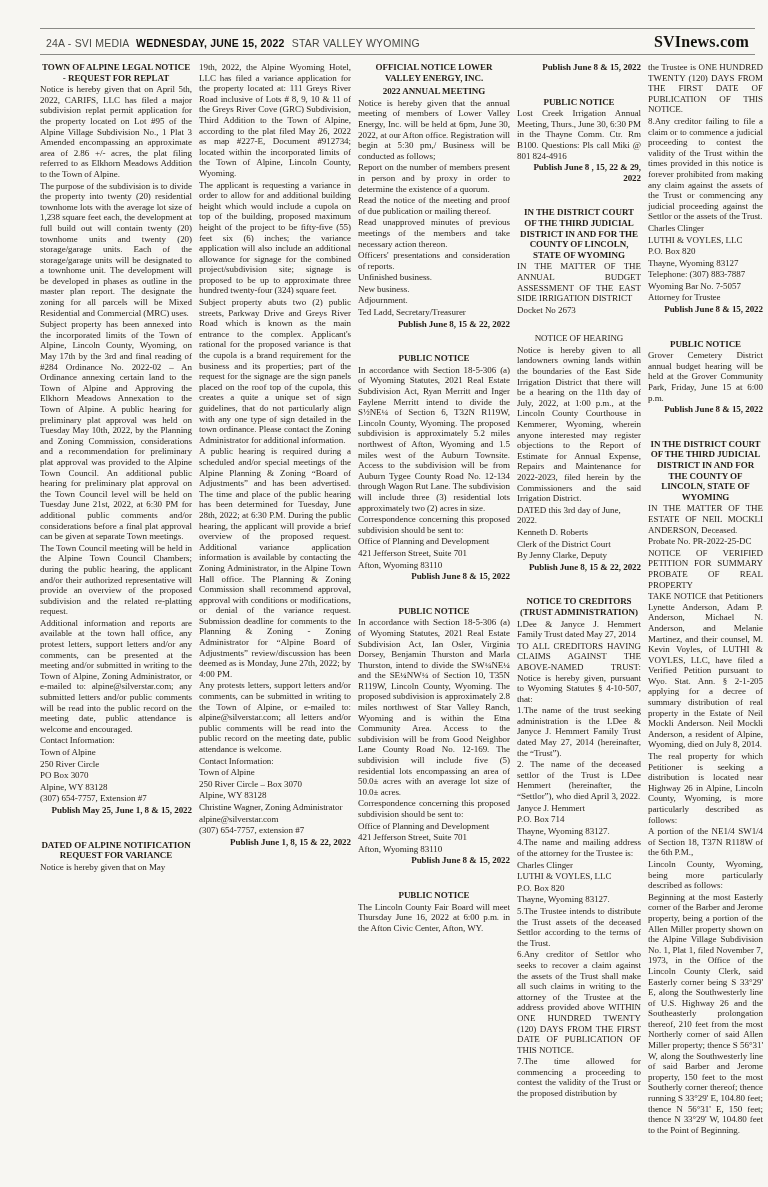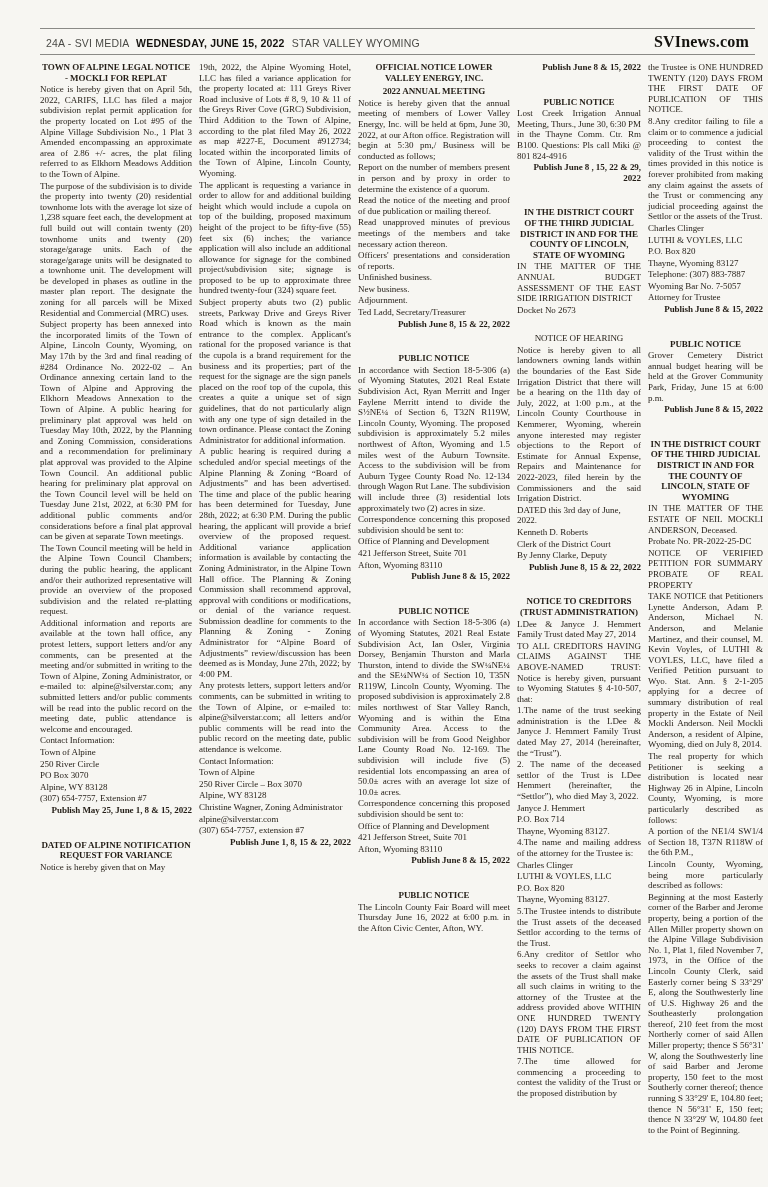--- a/index.html
+++ b/index.html
@@ -55,21 +55,21 @@
     <div>
       <span>24A - SVI MEDIA</span>
       <span class="bold-date">WEDNESDAY, JUNE 15, 2022</span>
       <span>STAR VALLEY WYOMING</span>
     </div>
     <div class="site">SVInews.com</div>
   </div>
 
   <div class="cols">
       <div class="col col-1">
-        <div class="b heading">TOWN OF ALPINE LEGAL NOTICE - MOCKLI FOR REPLAT</div>
+        <div class="b heading">TOWN OF ALPINE LEGAL NOTICE - REQUEST FOR REPLAT</div>
         <div class="b para">Notice is hereby given that on April 5th, 2022, CARIFS, LLC has filed a major subdivision replat permit application for the property located on Lot #95 of the Alpine Village Subdivision No., 1 Plat 3 Amended encompassing an approximate area of 2.86 +/- acres, the plat filing referred to as Elkhorn Meadows Addition to the Town of Alpine.</div>
         <div class="b para">The purpose of the subdivision is to divide the property into twenty (20) residential townhome lots with the average lot size of 1,238 square feet each, the development at full build out will contain twenty (20) townhome units and twenty (20) storage/garage units. Each of the storage/garage units will be designated to a townhome unit. The development will be developed in phases as outline in the master plan report. The designate the zoning for all parcels will be Mixed Residential and Commercial (MRC) uses.</div>
         <div class="b para">Subject property has been annexed into the incorporated limits of the Town of Alpine, Lincoln County, Wyoming, on May 17th by the 3rd and final reading of #284 Ordinance No. 2022-02 – An Ordinance annexing certain land to the Town of Alpine and Approving the Elkhorn Meadows Annexation to the Town of Alpine. A public hearing for preliminary plat approval was held on Tuesday May 10th, 2022, by the Planning and Zoning Commission, considerations and a recommendation for preliminary plat approval was provided to the Alpine Town Council. An additional public hearing for preliminary plat approval on the Town Council level will be held on Tuesday June 21st, 2022, at 6:30 PM for additional public comments and/or considerations before a final plat approval can be given at separate Town meetings.</div>
         <div class="b para">The Town Council meeting will be held in the Alpine Town Council Chambers; during the public hearing, the applicant and/or their authorized representative will provide an overview of the proposed subdivision and the related re-platting request.</div>
         <div class="b para">Additional information and reports are available at the town hall office, any protest letters, support letters and/or any comments, can be presented at the meeting and/or submitted in writing to the Town of Alpine, Zoning Administrator, or e-mailed to: alpine@silverstar.com; any submitted letters and/or public comments will be read into the public record on the meeting date, public attendance is welcome and encouraged.</div>
         <div class="b line">Contact Information:</div>
         <div class="b line">Town of Alpine</div>
         <div class="b line">250 River Circle</div>
         <div class="b line">PO Box 3070</div>
         <div class="b line">Alpine, WY 83128</div>
@@ -135,21 +135,21 @@
         <div class="b para">Notice is hereby given to all landowners owning lands within the boundaries of the East Side Irrigation District that there will be a hearing on the 11th day of July, 2022, at 1:00 p.m., at the Lincoln County Courthouse in Kemmerer, Wyoming, wherein anyone interested may register objections to the Report of Estimate for Annual Expense, Repairs and Maintenance for 2022-2023, filed herein by the Commissioners and the said Irrigation District.</div>
         <div class="b line">DATED this 3rd day of June, 2022.</div>
         <div class="b line">Kenneth D. Roberts</div>
         <div class="b line">Clerk of the District Court</div>
         <div class="b line">By Jenny Clarke, Deputy</div>
         <div class="b publish">Publish June 8, 15 &amp; 22, 2022</div>
         <div class="b heading">NOTICE TO CREDITORS (TRUST ADMINISTRATION)</div>
         <div class="b para">LDee &amp; Janyce J. Hemmert Family Trust dated May 27, 2014</div>
         <div class="b para">TO ALL CREDITORS HAVING CLAIMS AGAINST THE ABOVE-NAMED TRUST: Notice is hereby given, pursuant to Wyoming Statutes § 4-10-507, that:</div>
         <div class="b para">1.The name of the trust seeking administration is the LDee &amp; Janyce J. Hemmert Family Trust dated May 27, 2014 (hereinafter, the “Trust”).</div>
-        <div class="b para">2. The name of the deceased settlor of the Trust is LDee Hemmert (hereinafter, the “Settlor”), who died May 3, 2022.</div>
+        <div class="b para">2. The name of the deceased settlor of the Trust is LDee Hemmert (hereinafter, the “Settlor”), who died April 3, 2022.</div>
         <div class="b line">Janyce J. Hemmert</div>
         <div class="b line">P.O. Box 714</div>
         <div class="b line">Thayne, Wyoming 83127.</div>
         <div class="b para">4.The name and mailing address of the attorney for the Trustee is:</div>
         <div class="b line">Charles Clinger</div>
         <div class="b line">LUTHI &amp; VOYLES, LLC</div>
         <div class="b line">P.O. Box 820</div>
         <div class="b line">Thayne, Wyoming 83127.</div>
         <div class="b para">5.The Trustee intends to distribute the Trust assets of the deceased Settlor according to the terms of the Trust.</div>
         <div class="b para">6.Any creditor of Settlor who seeks to recover a claim against the assets of the Trust shall make all such claims in writing to the attorney of the Trustee at the address provided above WITHIN ONE HUNDRED TWENTY (120) DAYS FROM THE FIRST DATE OF PUBLICATION OF THIS NOTICE.</div>

